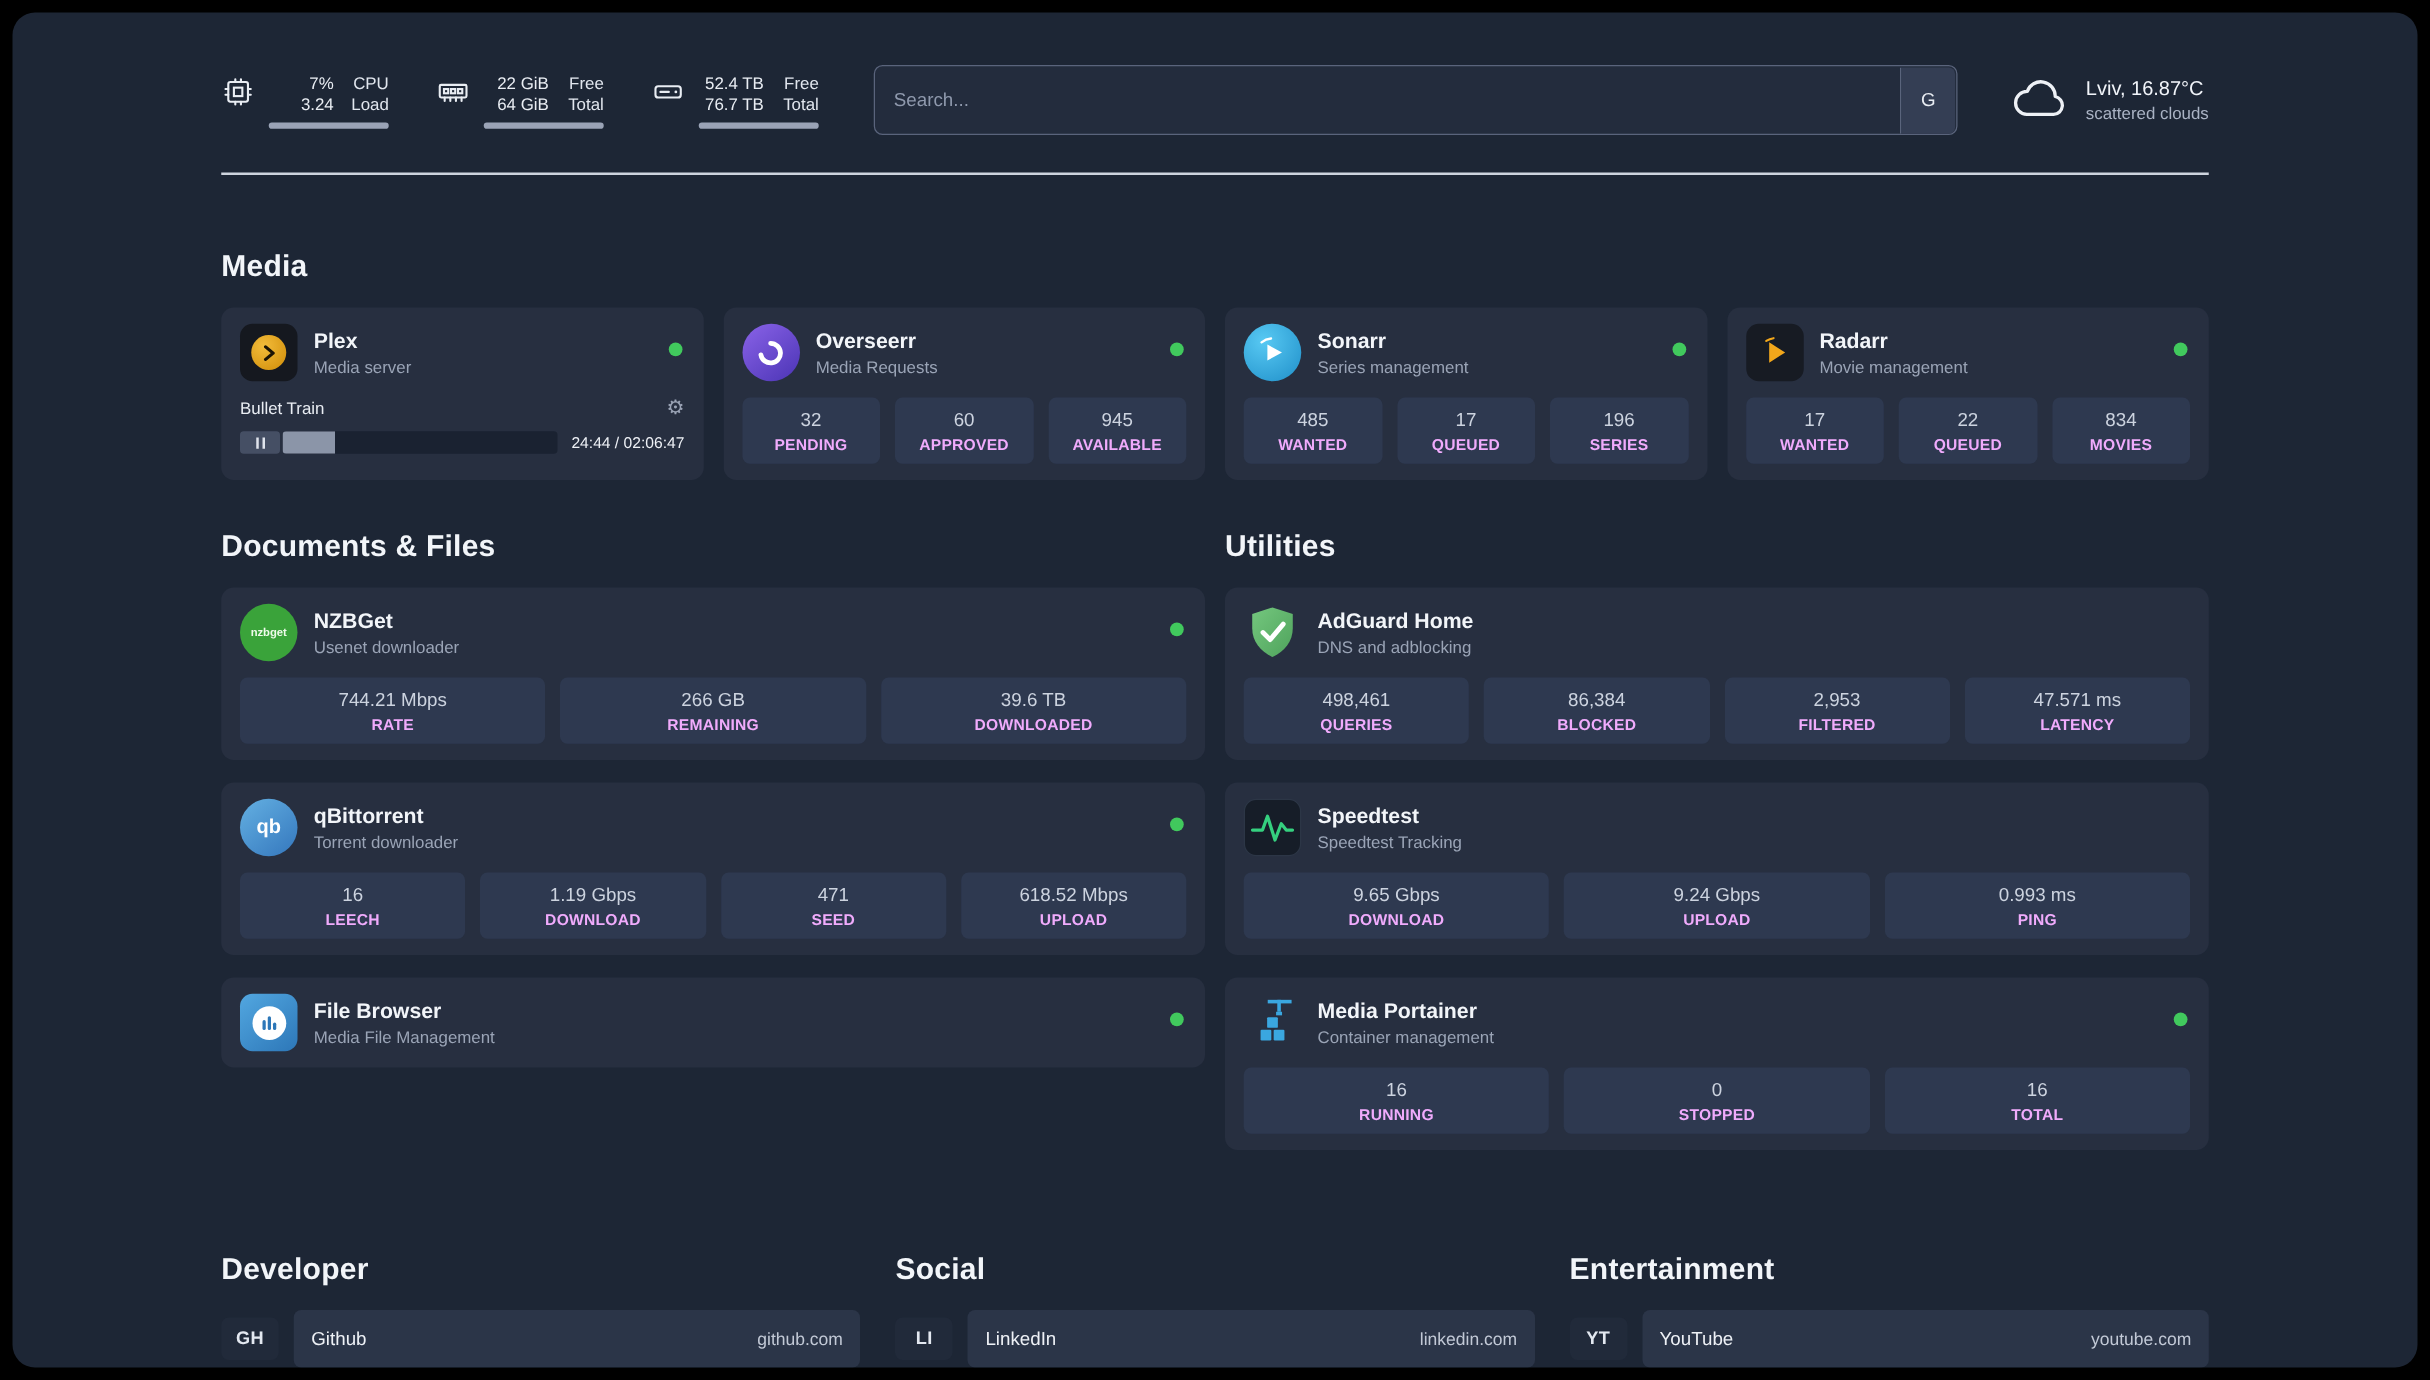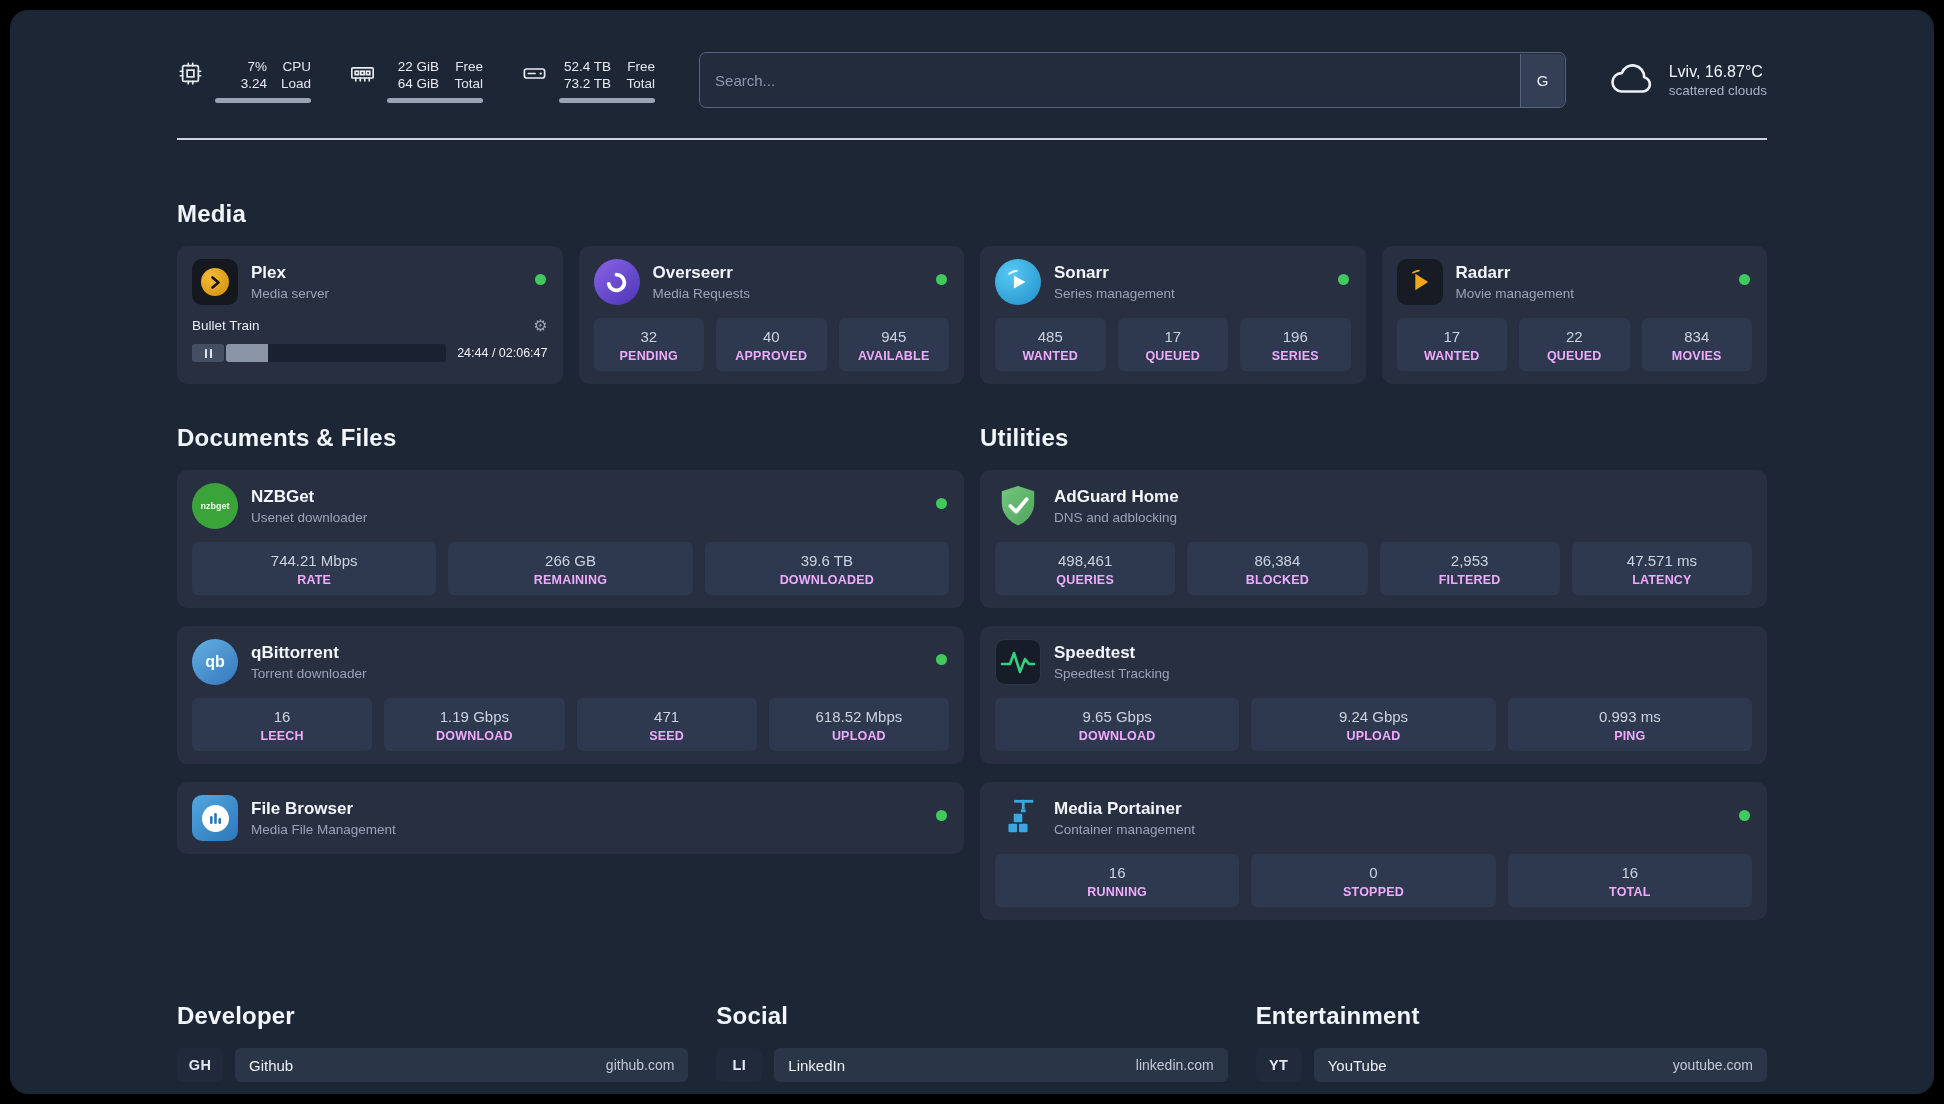--- a/index.html
+++ b/index.html
@@ -63,21 +63,21 @@
   .two-col { display:grid; grid-template-columns:1fr 1fr; gap:16px; margin-top:40px; }
   .col h2 { margin-bottom:18px; }
   .col .card { margin-bottom:18px; }
 
   
   .bookmarks { display:grid; grid-template-columns:repeat(3,1fr); gap:28px; margin-top:64px; }
   .bm-col h2 { margin-bottom:18px; }
   .bm-row { display:flex; align-items:center; gap:12px; margin-bottom:17px; }
   .bm-abbr { width:46px; height:34px; flex:none; background:#212a3a; border-radius:6px; color:#e3e8f0;
     font-size:14.5px; font-weight:700; display:flex; align-items:center; justify-content:center; letter-spacing:.3px; }
-  .bm-bar { flex:1; height:34px; background:#2b3548; border-radius:6px; display:flex; align-items:center;
+  .bm-bar { flex:1; height:46px; background:#2b3548; border-radius:6px; display:flex; align-items:center;
     justify-content:space-between; padding:0 14px; cursor:pointer; }
   .bm-name { font-size:15px; color:#eef1f6; }
   .bm-url  { font-size:14px; color:#c2c9d6; }
 
   
   .plex-icon { background:#15181f; }
   .plex-ball { width:28px; height:28px; border-radius:50%; background:radial-gradient(circle at 35% 32%, #f3bc3a, #cf8c08); display:flex; align-items:center; justify-content:center; }
   .overseerr-icon { border-radius:50%; background:linear-gradient(140deg,#8a63e8,#4b34b5); }
   .sonarr-icon { border-radius:50%; background:radial-gradient(circle at 35% 30%, #58c9f3, #1f8fc9); }
   .radarr-icon { background:#171b23; }
@@ -142,21 +142,21 @@
           <rect x="3" y="8" width="18" height="8" rx="2"></rect>
               <path d="M6.5 12h6"></path>
               <circle cx="17.5" cy="12" r="1" fill="#e9edf3" stroke="none"></circle>
         </svg>
         <div class="metric-body">
           <div class="mrow">
                 <span class="mval">52.4 TB</span>
                 <span class="mlab">Free</span>
               </div>
           <div class="mrow">
-                <span class="mval">73.2 TB</span>
+                <span class="mval">76.7 TB</span>
                 <span class="mlab">Total</span>
               </div>
           <div class="mbar"></div>
         </div>
       </div>
     </div>
 
     <div class="searchwrap">
       <input type="text" placeholder="Search..." style="">
       <button class="g-btn">G</button>
@@ -220,21 +220,21 @@
           <div class="app-sub">Media Requests</div>
         </div>
       </div>
       <span class="status-dot"></span>
       <div class="stats-row">
         <div class="stat-box">
               <div class="stat-value">32</div>
               <div class="stat-label">PENDING</div>
             </div>
         <div class="stat-box">
-              <div class="stat-value">40</div>
+              <div class="stat-value">60</div>
               <div class="stat-label">APPROVED</div>
             </div>
         <div class="stat-box">
               <div class="stat-value">945</div>
               <div class="stat-label">AVAILABLE</div>
             </div>
       </div>
     </div>
 
     <div class="card">

